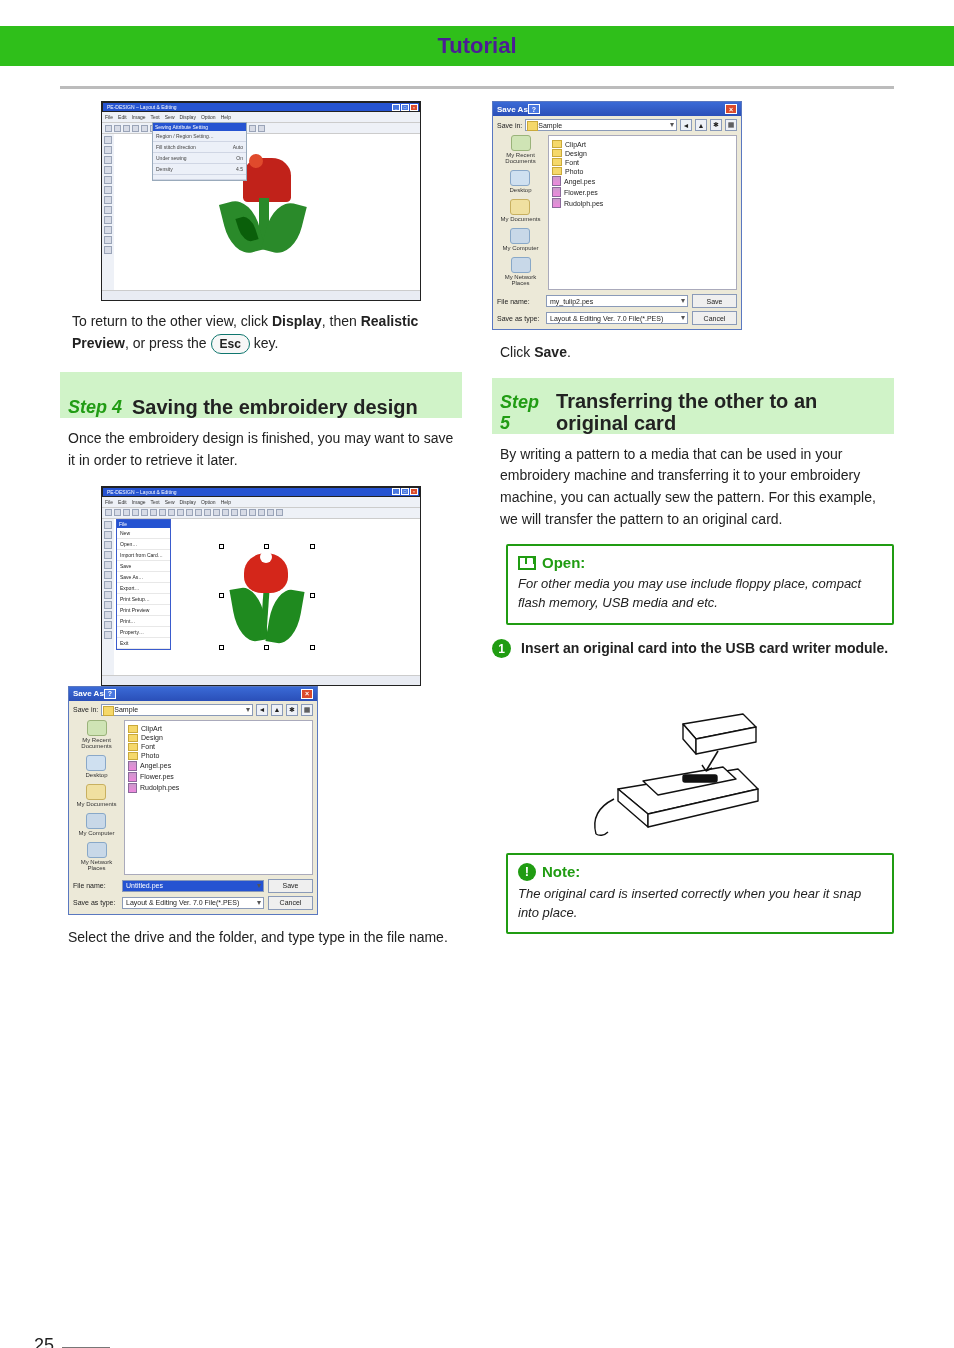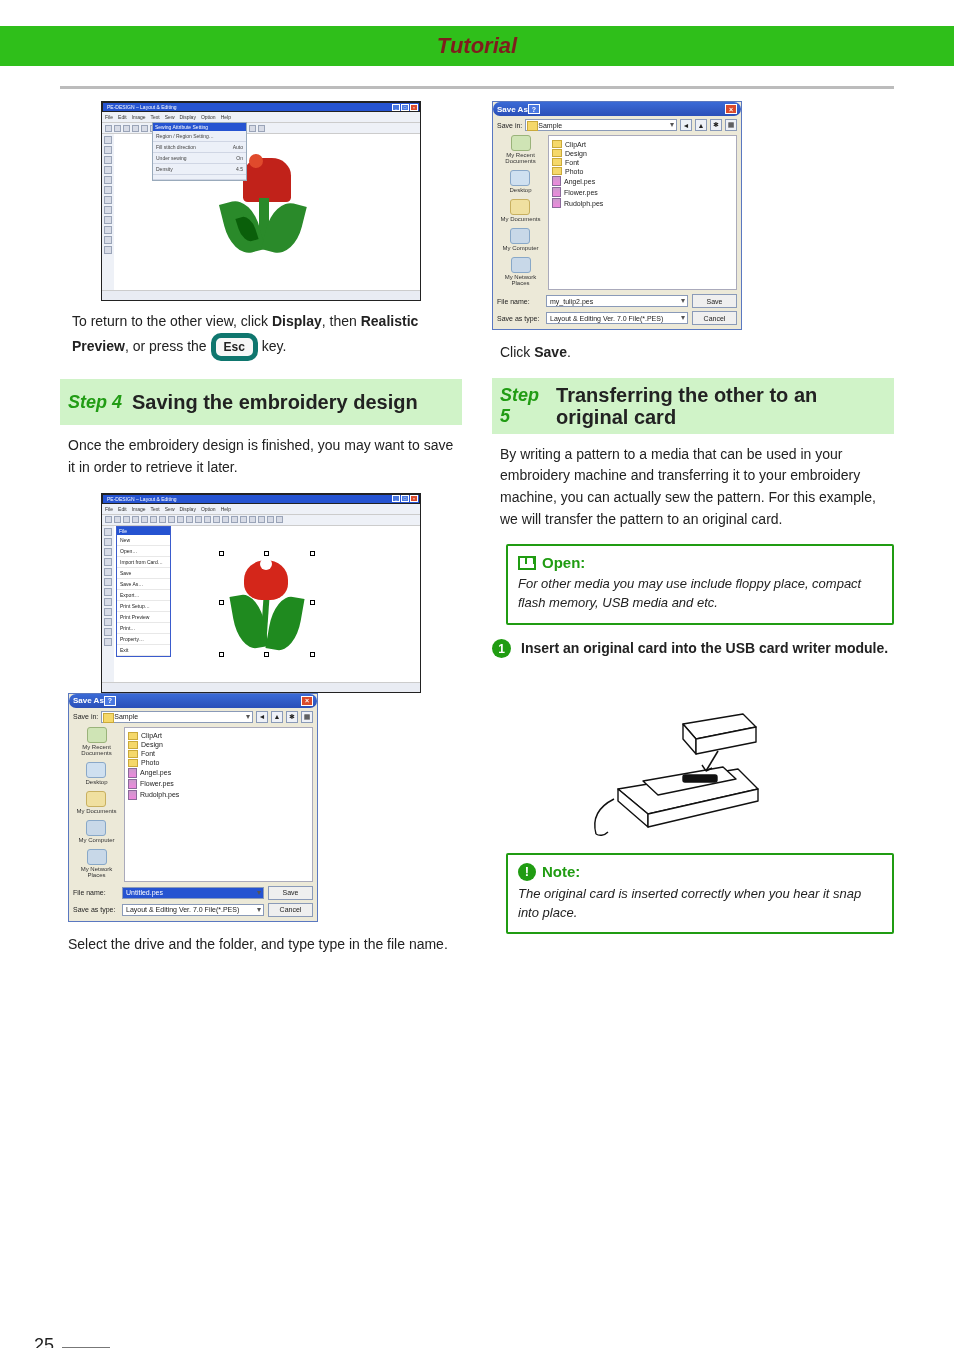--- a/index.html
+++ b/index.html
@@ -1,19 +1,19 @@
 <!DOCTYPE html>
 <html><head>
 <meta charset="utf-8">
 <style>
   * { box-sizing: border-box; margin: 0; padding: 0; }
   body { font-family: Arial, Helvetica, sans-serif; font-size: 13px; color: #222; }
   .page { width: 954px; height: 1348px; background: #fff; position: relative; }
   .header-bar { background: #2fbf1a; height: 40px; width: 100%; display: flex; align-items: center; justify-content: center; margin-top: 26px; }
-  .header-bar span { color: #7f1d1d; font-weight: bold; font-style: italic; font-size: 22px; }
+  .header-bar span { color: #4c1d95; font-weight: bold; font-size: 22px; }
   .rule { height: 3px; background: #bcbcbc; margin: 20px 60px 0 60px; }
   .columns { display: flex; margin: 12px 60px 0 60px; gap: 30px; }
   .col { flex: 1; }
   .screenshot { border: 1px solid #222; background: #f6f8fc; position: relative; margin: 0 auto; }
   .screenshot.app { width: 320px; height: 200px; }
   .screenshot.titlebar { height: 10px; background: #2553d1; position: absolute; top:0; left:0; right:0; display:flex; align-items:center; padding-left:4px;}
   .screenshot.titlebar .tbt { color:#fff; font-size:5px; }
   .screenshot.titlebar .tbx { margin-left:auto; display:flex; gap:1px; padding-right:1px;}
   .screenshot.titlebar .tbx span { width:8px; height:7px; background:#4a78e0; border:1px solid #fff; font-size:4px; color:#fff; display:flex; align-items:center; justify-content:center;}
   .screenshot .menubar { position:absolute; top:10px; left:0; right:0; height:10px; background:#eef1f7; font-size:5px; color:#333; padding-left:3px; display:flex; gap:5px; align-items:center;}
@@ -23,38 +23,38 @@
   .screenshot .sidetools i { width:8px; height:8px; background:#d7dbe6; border:1px solid #9aa4b8; }
   .screenshot .canvas { position:absolute; top:32px; left:12px; right:0; bottom:10px; background:#fff; display:flex; align-items:center; justify-content:center;}
   .screenshot .statusbar { position:absolute; bottom:0; left:0; right:0; height:10px; background:#e9ecf3; border-top:1px solid #ccc;}
   .tulip-cross { width:120px; height:120px; position:relative; }
   .tulip-leaf { position:absolute; background:#2a8a2a; }
   .tulip-red { position:absolute; background:#c1221a; border-radius:40% 40% 10% 10%; }
   .panel-sewattr { position:absolute; top:20px; left:50px; width:95px; background:#ecf0f8; border:1px solid #9ab; font-size:5px; }
   .panel-sewattr .pttl { background:#2553d1; color:#fff; padding:1px 2px; }
   .panel-sewattr .prow { padding:2px 3px; border-bottom:1px solid #d0d6e4; display:flex; justify-content:space-between; color:#444;}
   .caption { margin: 10px 12px 18px 12px; font-size: 14px; line-height: 1.55; }
-  .kbd { display:inline-block; border:5px solid #0f766e; border-radius:10px; padding:0 8px; font-size:12px; font-weight:bold; background:#f7f7f7;}
-  .step-bar { background:#d0f3c8; height:46px; display:flex; align-items:center; padding:0 8px; margin-top:4px;}
+  .kbd { display:inline-block; border:1px solid #0f766e; border-radius:10px; padding:0 8px; font-size:12px; font-weight:bold; background:#f7f7f7;}
+  .step-bar { background:#d0f3c8; height:46px; display:flex; align-items:flex-end; padding:0 8px; margin-top:4px;}
   .step-label { color:#219c14; font-weight:bold; font-style:italic; font-size:18px; margin-right:10px;}
   .step-title { font-size:20px; font-weight:bold; line-height:1.1;}
   .after-step { margin: 10px 8px 14px 8px; font-size: 14px; line-height:1.55; }
   .filemenu-shot { width:320px; height:200px; }
   .filemenu-shot .dropdown { position:absolute; top:32px; left:14px; width:55px; background:#fff; border:1px solid #3a5bcd; font-size:5px; }
   .filemenu-shot .dropdown .dpttl { background:#2553d1; color:#fff; padding:1px 2px; }
   .filemenu-shot .dropdown .dprow { padding:2px 3px; border-bottom:1px solid #e8e8e8; color:#222;}
   .tulip2 { width:90px; height:100px; position:relative; }
   .tulip2 .stem { position:absolute; width:6px; height:50px; background:#1f8a1f; left:40px; top:40px; transform:skewX(-4deg);}
   .tulip2 .leafL { position:absolute; width:30px; height:55px; background:#1f8a1f; left:12px; top:40px; border-radius:0 60% 0 60%; transform:rotate(-10deg);}
   .tulip2 .leafR { position:absolute; width:30px; height:55px; background:#1f8a1f; left:48px; top:42px; border-radius:60% 0 60% 0; transform:rotate(10deg);}
   .tulip2 .bulb { position:absolute; width:44px; height:40px; background:#d4261a; left:22px; top:6px; border-radius:50% 50% 40% 40%;}
   .tulip2 .notch { position:absolute; width:12px; height:12px; background:#fff; left:38px; top:4px; border-radius:50%;}
   .tulip2 .handle { position:absolute; width:5px; height:5px; border:1px solid #000; background:#fff;}
   .dialog { width:250px; background:#ece9d8; border:1px solid #5a78c0; font-size:7px; position:relative; margin-left:8px;}
-  .dlg-title { background:linear-gradient(#3a6ad6,#2a4fb8); color:#fff; height:14px; display:flex; align-items:center; padding:0 4px; font-weight:bold; font-size:8px;border-radius:7px;}
+  .dlg-title { background:linear-gradient(#3a6ad6,#2a4fb8); color:#fff; height:14px; display:flex; align-items:center; padding:0 4px; font-weight:bold; font-size:8px;}
   .dlg-title .x { margin-left:auto; width:12px; height:10px; background:#d94a2c; border:1px solid #fff; display:flex;align-items:center;justify-content:center;color:#fff; font-size:7px;}
   .dlg-title .q { width:12px; height:10px; background:#4a78e0; border:1px solid #fff; display:flex;align-items:center;justify-content:center;color:#fff; font-size:7px; margin-right:1px;}
   .dlg-body { display:flex; }
   .dlg-places { width:55px; padding:4px 2px; display:flex; flex-direction:column; gap:6px; align-items:center;}
   .place { text-align:center; font-size:6px; color:#333;}
   .place .picn { width:20px; height:16px; background:#cfe4b5; border:1px solid #9ab37a; border-radius:3px; margin:0 auto 1px;}
   .dlg-main { flex:1; background:#fff; border:1px solid #aab; margin:4px 4px 0 0; min-height:120px; padding:3px;}
   .dlg-top { display:flex; align-items:center; gap:3px; padding:3px 4px 0 4px;}
   .dlg-top label { }
   .dlg-savein { flex:1; height:12px; border:1px solid #8a9ab8; background:#fff; display:flex; align-items:center; padding-left:12px; position:relative;}

